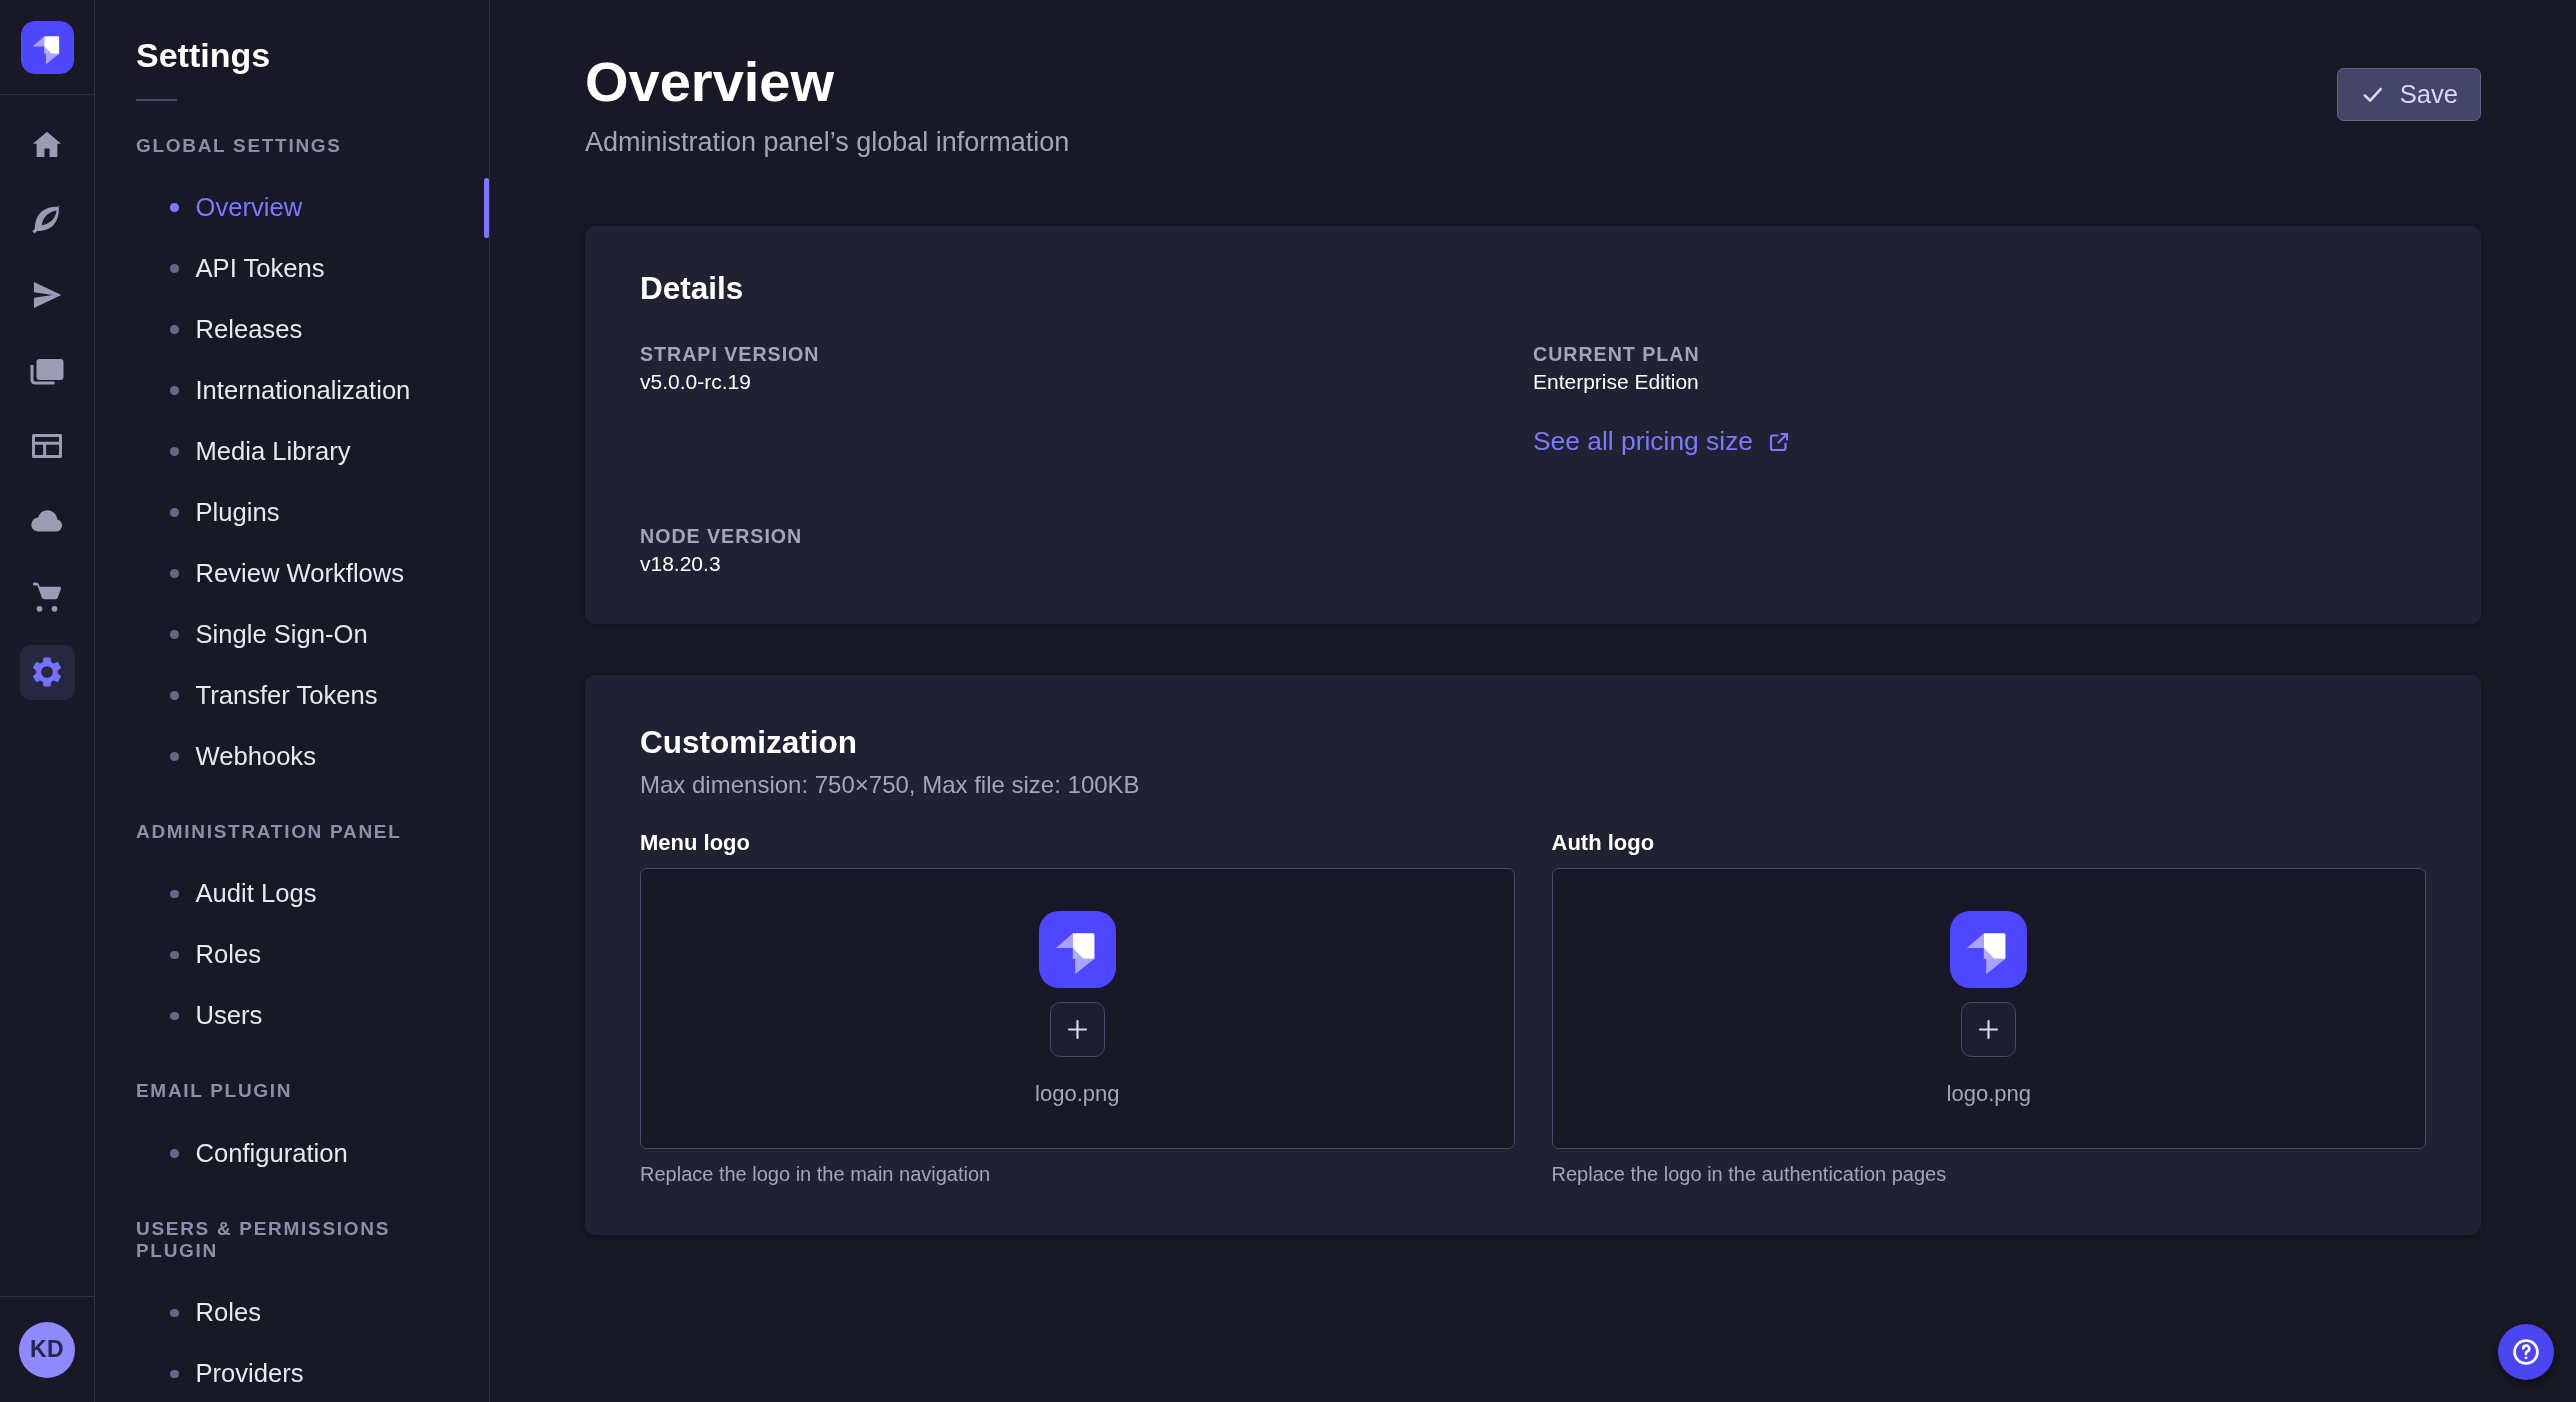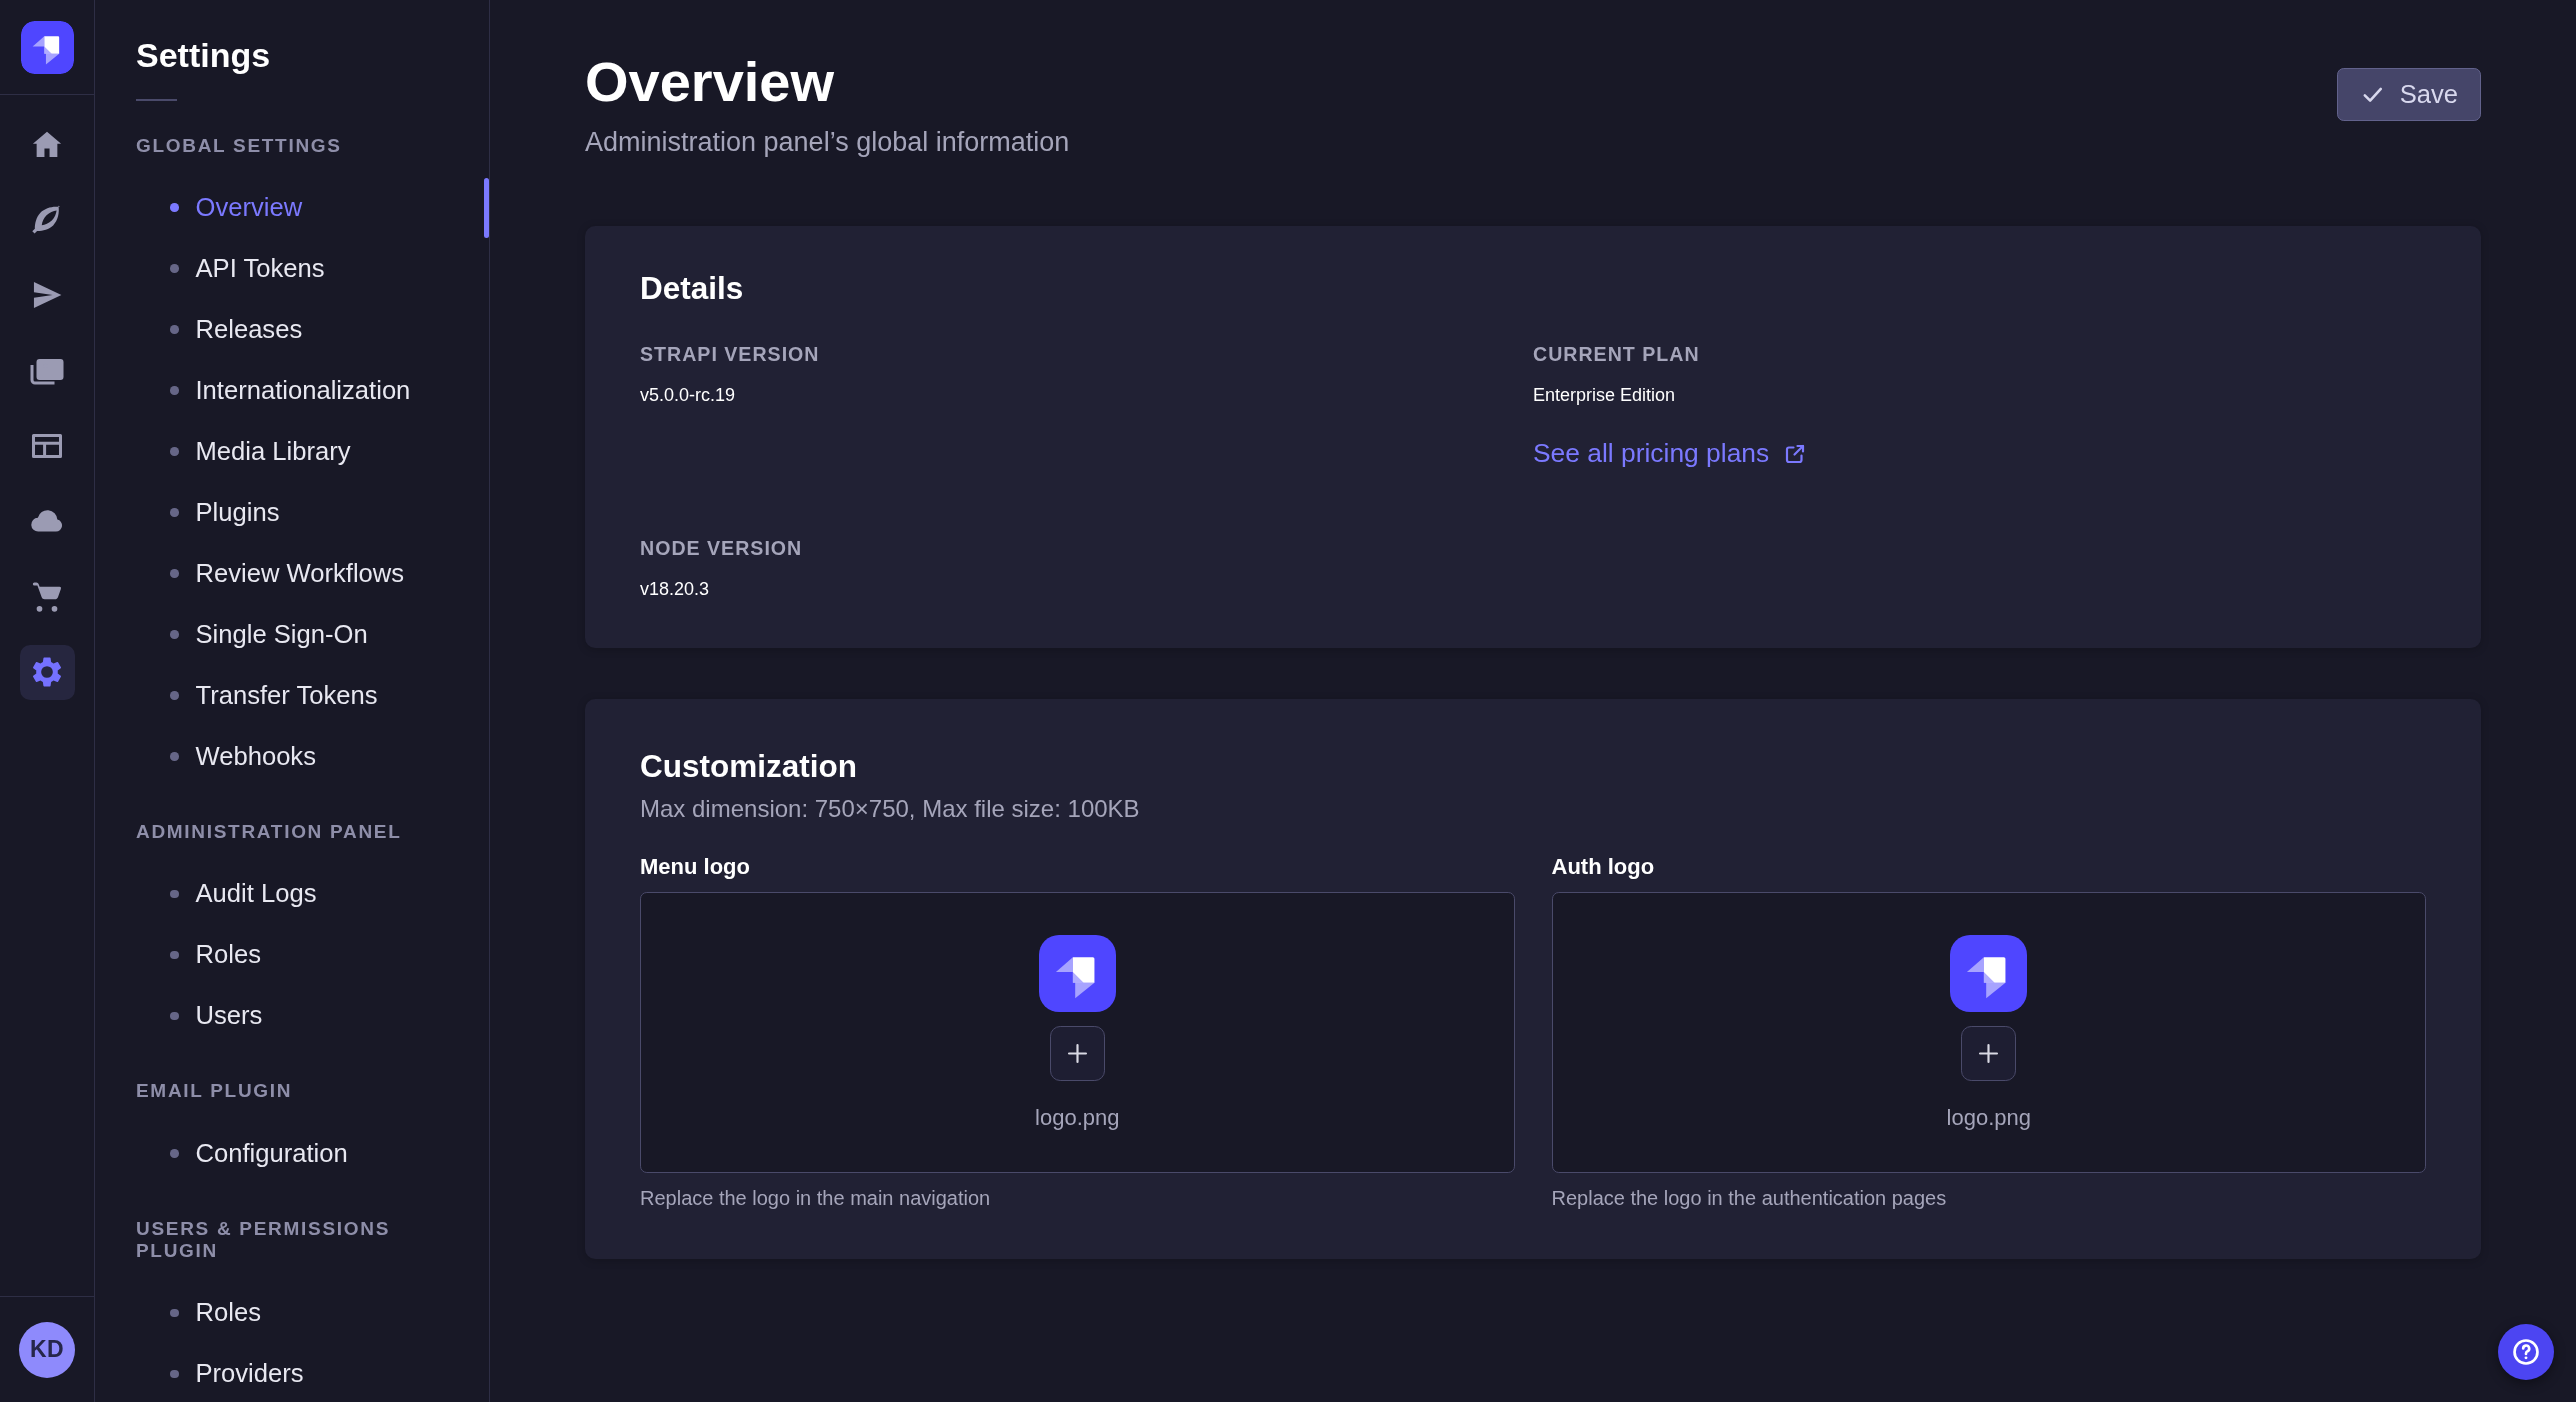--- a/index.html
+++ b/index.html
@@ -57,21 +57,21 @@
   .page-subtitle{margin-top:15.3px;font-size:27px;color:var(--muted);}
   .save-btn{margin-top:15.3px;height:53px;padding:0 22px;display:inline-flex;align-items:center;gap:13.6px;background:#454569;border:0.9px solid #62628c;border-radius:6.8px;color:#d8d8ee;font-size:25.6px;font-family:inherit;cursor:pointer;}
   .save-btn svg{width:25.6px;height:25.6px;}
 
   .card{background:var(--card);border-radius:10.2px;box-shadow:0 1.7px 8.5px rgba(0,0,0,.2);}
   .card h2{font-size:31.5px;font-weight:600;color:var(--txt);}
 
   .details-card{margin-top:68px;padding:44px 55px 48px 55px;}
   .details-grid{display:grid;grid-template-columns:1fr 1fr;row-gap:68px;margin-top:36px;}
   .field-label{font-size:19.6px;font-weight:700;letter-spacing:1px;color:var(--muted);}
-  .field-value{margin-top:19px;font-size:18px;color:var(--txt);}
+  .field-value{margin-top:4px;font-size:21px;color:var(--txt);}
   .pricing-link{margin-top:32px;display:inline-flex;align-items:center;gap:13.6px;color:var(--accent-light);font-size:26.4px;cursor:pointer;text-decoration:none;}
   .pricing-link svg{width:24px;height:24px;}
 
   .custom-card{margin-top:51px;padding:49px 55px 49px 55px;}
   .custom-subtitle{margin-top:10.2px;font-size:24px;color:var(--muted);}
   .logo-grid{display:grid;grid-template-columns:1fr 1fr;column-gap:37px;margin-top:31px;}
   .zone-label{font-size:22px;font-weight:700;color:var(--txt);}
   .dropzone{margin-top:12px;height:281px;border:0.9px solid var(--border-strong);border-radius:6.8px;background:var(--bg);display:flex;flex-direction:column;align-items:center;justify-content:center;cursor:pointer;}
   .logo-mark{width:77px;height:77px;display:block;}
   .add-btn{margin-top:13.6px;width:55px;height:55px;border-radius:10.2px;border:0.9px solid var(--border-strong);background:#1e1e32;color:#d9d9e3;display:grid;place-items:center;cursor:pointer;}
@@ -259,21 +259,21 @@
       <h2>Details</h2>
       <div class="details-grid">
         <div>
           <div class="field-label">STRAPI VERSION</div>
           <div class="field-value">v5.0.0-rc.19</div>
         </div>
         <div>
           <div class="field-label">CURRENT PLAN</div>
           <div class="field-value">Enterprise Edition</div>
           <a class="pricing-link">
-            <span>See all pricing plans</span>
+            <span>See all pricing size</span>
             <svg viewBox="0 0 24 24" fill="none" stroke="currentColor" stroke-width="2.2" stroke-linecap="round" stroke-linejoin="round">
                 <path d="M10.5 5.5H6a2 2 0 0 0-2 2V18a2 2 0 0 0 2 2h10.5a2 2 0 0 0 2-2v-4.5"></path>
                 <path d="M14.5 4H20v5.5"></path>
                 <path d="M20 4l-8.5 8.5"></path>
               </svg>
           </a>
         </div>
         <div>
           <div class="field-label">NODE VERSION</div>
           <div class="field-value">v18.20.3</div>

